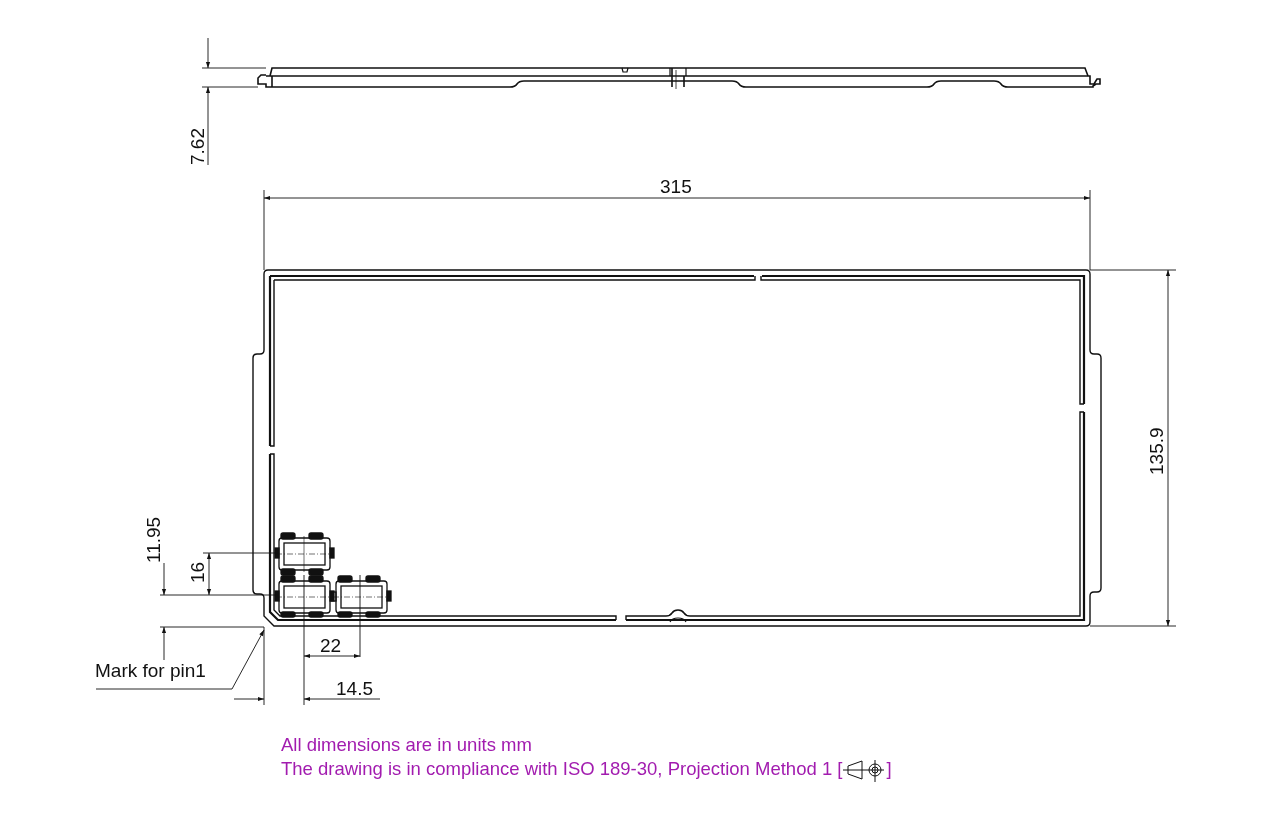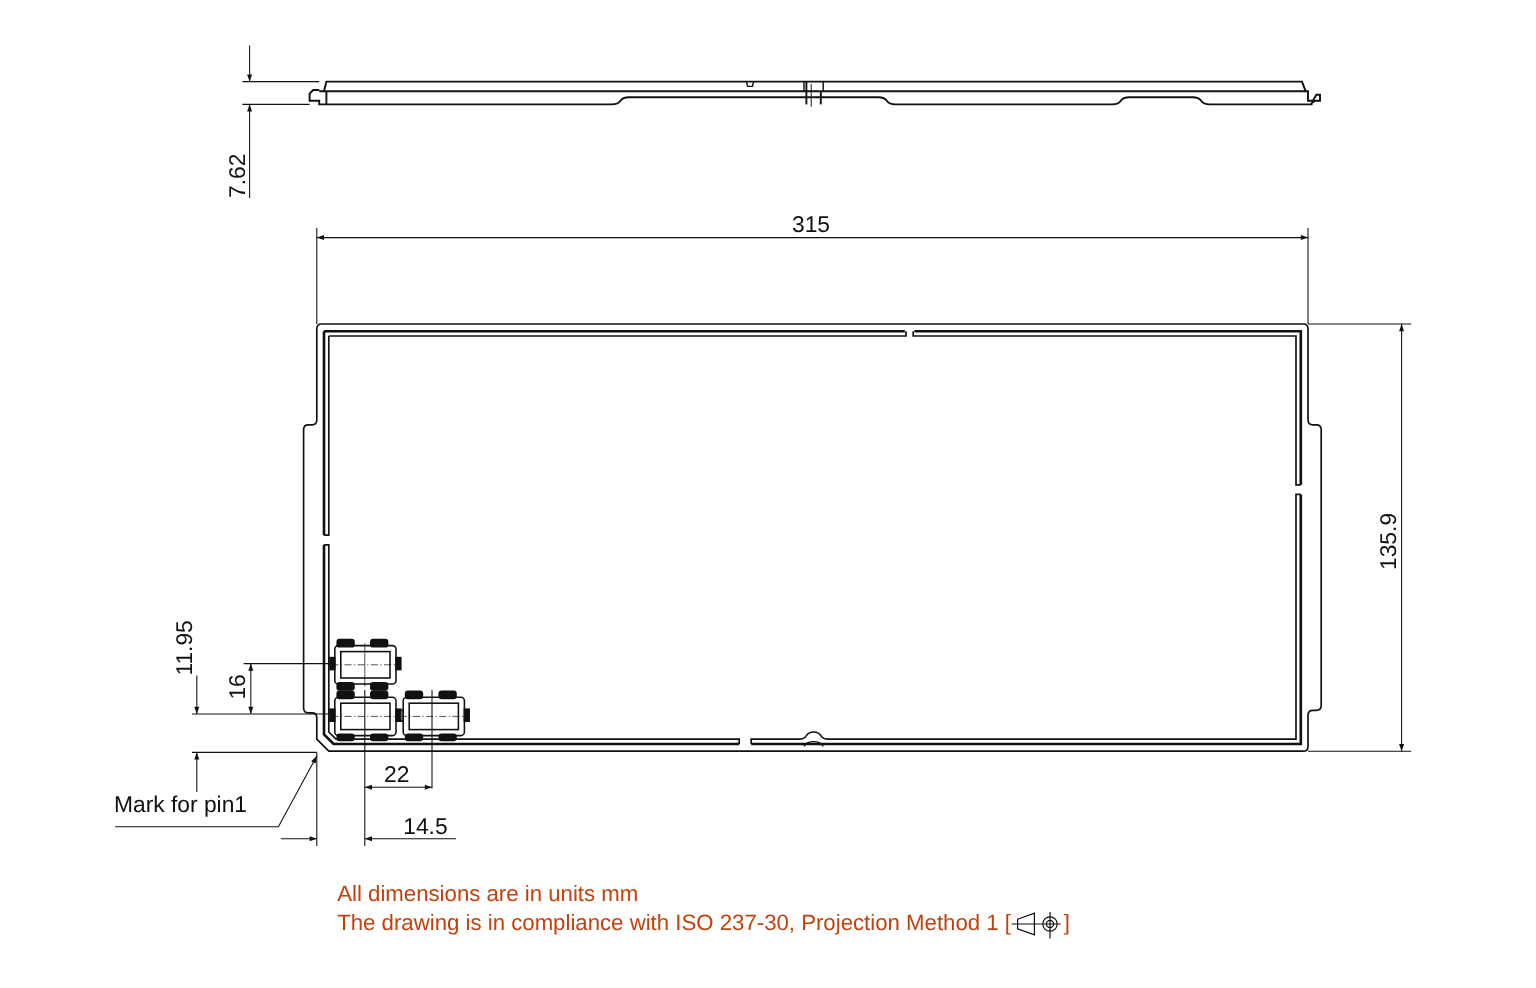--- a/index.html
+++ b/index.html
@@ -1,20 +1,20 @@
 <!DOCTYPE html>
 <html><head>
 <meta charset="utf-8">
 <style>
   html, body { margin: 0; padding: 0; background: #ffffff; }
   body { width: 1280px; height: 823px; position: relative; overflow: hidden;
          font-family: "Liberation Sans", sans-serif; color: #111; }
   #drawing { position: absolute; left: 0; top: 0; }
   .dimtext { font-family: "Liberation Sans", sans-serif; font-size: 19px; fill: #111; }
-  .note { position: absolute; left: 281px; font-size: 18.5px; line-height: 24px; color: #c2410c;
+  .note { position: absolute; left: 281px; font-size: 18.5px; line-height: 24px; color: #a21caf;
           font-family: "Liberation Sans", sans-serif; white-space: nowrap; }
   .note1 { top: 733px; }
   .note2 { top: 757px; }
   .proj-icon { display: inline-block; vertical-align: middle; }
 </style>
 </head>
 <body>
 
 <svg id="drawing" width="1280" height="823" viewBox="0 0 1280 823" xmlns="http://www.w3.org/2000/svg">
   <defs>
@@ -133,21 +133,21 @@
   </g>
   <text class="dimtext" transform="translate(160,563) rotate(-90)">11.95</text>
   <text class="dimtext" transform="translate(204,583) rotate(-90)">16</text>
   <text class="dimtext" x="320" y="652">22</text>
   <text class="dimtext" x="336" y="695">14.5</text>
   <text class="dimtext" x="95" y="677">Mark for pin1</text>
 </svg>
 
 <div class="note note1">All dimensions are in units mm</div>
 <div class="note note2">
-  <span>The drawing is in compliance with ISO 237-30, Projection Method 1 [</span><svg class="proj-icon" width="44" height="26" viewBox="0 0 44 26">
+  <span>The drawing is in compliance with ISO 189-30, Projection Method 1 [</span><svg class="proj-icon" width="44" height="26" viewBox="0 0 44 26">
     <g stroke="#111" stroke-width="1" fill="none">
       <line x1="1" y1="13" x2="25" y2="13"></line>
       <path d="M6,9 L20,4 L20,22 L6,17 Z"></path>
       <circle cx="33" cy="13" r="6"></circle>
       <circle cx="33" cy="13" r="3"></circle>
       <line x1="25" y1="13" x2="42" y2="13"></line>
       <line x1="33" y1="3" x2="33" y2="25"></line>
     </g>
   </svg><span>]</span>
 </div>

